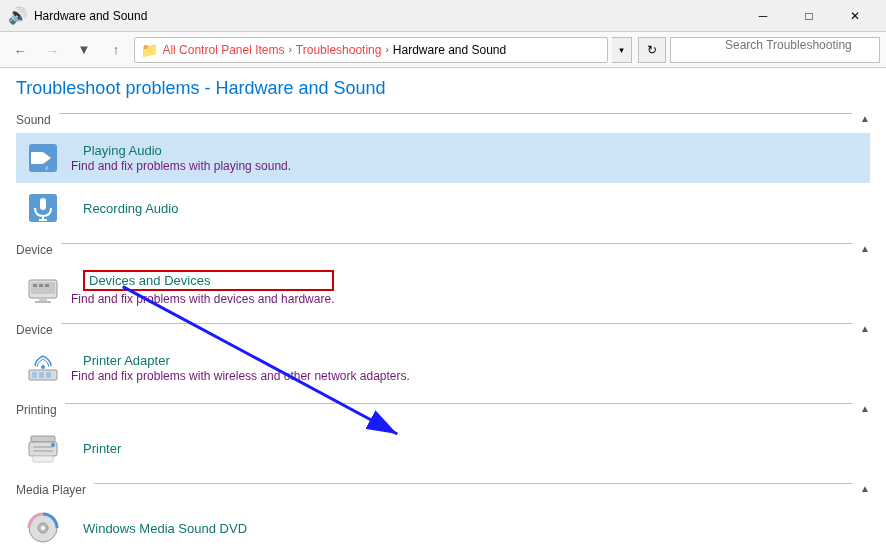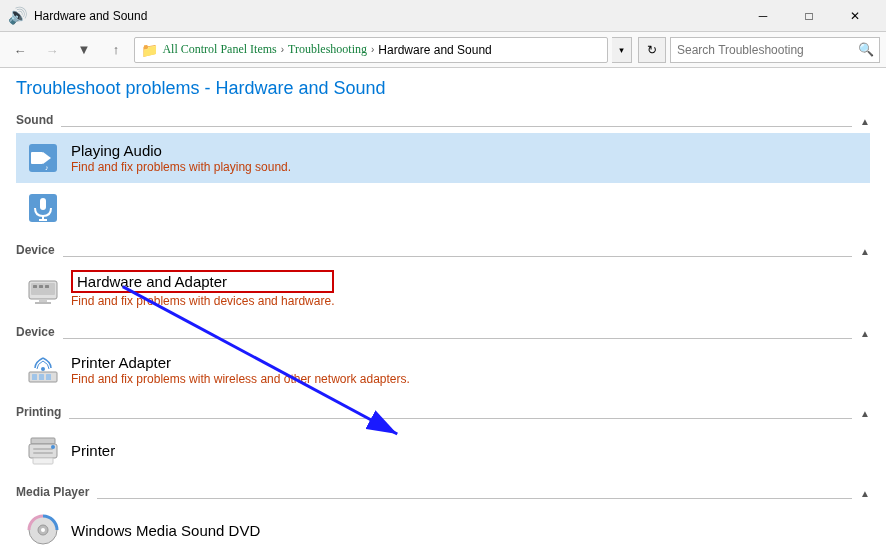--- a/index.html
+++ b/index.html
@@ -50,21 +50,21 @@
       border: 1px solid #c0c0c0;
       height: 26px;
       display: flex;
       align-items: center;
       padding: 0 6px;
       background: #fff;
       border-radius: 2px;
       font-size: 12px;
       gap: 4px;
     }
-    .path-segment { color: #15803d; font-family: Liberation Serif, serif; }
+    .path-segment { color: #ef4444; }
     .path-separator { color: #555; font-size: 10px; }
     .path-active { color: #000; font-weight: 400; }
     .address-dropdown {
       width: 20px; height: 26px;
       border: 1px solid #c0c0c0;
       border-left: none;
       background: #f0f0f0;
       cursor: pointer;
       display: flex; align-items: center; justify-content: center;
       font-size: 9px;
@@ -73,25 +73,26 @@
       width: 28px; height: 26px;
       border: 1px solid #c0c0c0;
       background: #f0f0f0;
       margin-left: 2px;
       cursor: pointer;
       display: flex; align-items: center; justify-content: center;
       font-size: 12px;
     }
     .search-box {
       display: flex;
-      align-items: center;
+      align-items: flex-start;
       border: 1px solid #c0c0c0;
       height: 26px;
       width: 210px;
       background: #fff;
+      padding-left: 48px;
     }
     .search-input {
       border: none; outline: none;
       font-size: 12px;
       padding: 0 6px;
       flex: 1;
       background: transparent;
       color: #aaa;
     }
     .search-icon-btn {
@@ -114,24 +115,23 @@
       color: #0078d7;
       font-size: 18px;
       font-weight: 300;
       margin-bottom: 14px;
     }
 
     
     .section { margin-bottom: 4px; }
     .section-header {
       display: flex;
-      align-items: flex-end;
+      align-items: flex-start;
       margin-bottom: 6px;
       margin-top: 10px;
-      font-weight: bold;
     }
     .section-label {
       font-size: 12px;
       color: #555;
       margin-right: 8px;
       white-space: nowrap;
     }
     .section-line {
       flex: 1;
       height: 1px;
@@ -154,22 +154,22 @@
     }
     .item.highlighted { background: #cde4f7; border: 1px solid transparent; }
     .item-icon {
       width: 36px; height: 36px;
       margin-right: 10px;
       flex-shrink: 0;
       display: flex; align-items: center; justify-content: center;
       font-size: 22px;
     }
     .item-text { display: flex; flex-direction: column; }
-    .item-title { color: #000000; font-size: 15px; }
-    .item-desc { color: #c2410c; font-size: 12px; margin-top: 1px; }
+    .item-title { color: #0f766e; font-size: 13px; margin-left: 12px; }
+    .item-desc { color: #701a75; font-size: 12px; margin-top: 1px; }
 
     
     .arrow-overlay {
       position: absolute;
       top: 0; left: 0;
       width: 100%; height: 100%;
       pointer-events: none;
     }
   </style>
 </head>
@@ -236,20 +236,21 @@
       <div class="item-icon">
         <svg width="32" height="32" viewBox="0 0 32 32">
           <rect x="2" y="2" width="28" height="28" rx="3" fill="#5b9bd5"></rect>
           <rect x="13" y="6" width="6" height="12" rx="3" fill="white"></rect>
           <path d="M8 16 Q8 24 16 24 Q24 24 24 16" stroke="white" stroke-width="2" fill="none"></path>
           <line x1="16" y1="24" x2="16" y2="28" stroke="white" stroke-width="2"></line>
           <line x1="12" y1="28" x2="20" y2="28" stroke="white" stroke-width="2"></line>
         </svg>
       </div>
       <div class="item-text">
+        <span class="item-title">Recording Audio</span>
       </div>
     </div>
   </div>
 
   <div class="section">
     <div class="section-header">
       <span class="section-label">Device</span>
       <div class="section-line"></div>
       <span class="section-chevron">▲</span>
     </div>
@@ -260,21 +261,21 @@
           <rect x="2" y="8" width="28" height="18" rx="2" fill="#e0e0e0" stroke="#999" stroke-width="1"></rect>
           <rect x="4" y="10" width="24" height="12" rx="1" fill="#c8c8c8"></rect>
           <rect x="12" y="26" width="8" height="3" fill="#ccc"></rect>
           <rect x="8" y="29" width="16" height="2" fill="#bbb"></rect>
           <rect x="6" y="12" width="4" height="3" rx="0.5" fill="#888"></rect>
           <rect x="12" y="12" width="4" height="3" rx="0.5" fill="#888"></rect>
           <rect x="18" y="12" width="4" height="3" rx="0.5" fill="#888"></rect>
         </svg>
       </div>
       <div class="item-text">
-        <span class="item-title" style="display:inline-block; border: 2px solid #cc0000; padding: 1px 4px;">Hardware and Adapter</span>
+        <span class="item-title" style="display:inline-block; border: 2px solid #cc0000; padding: 1px 4px;">Devices and Devices</span>
         <span class="item-desc">Find and fix problems with devices and hardware.</span>
       </div>
     </div>
   </div>
 
   <div class="section">
     <div class="section-header">
       <span class="section-label">Device</span>
       <div class="section-line"></div>
       <span class="section-chevron">▲</span>

